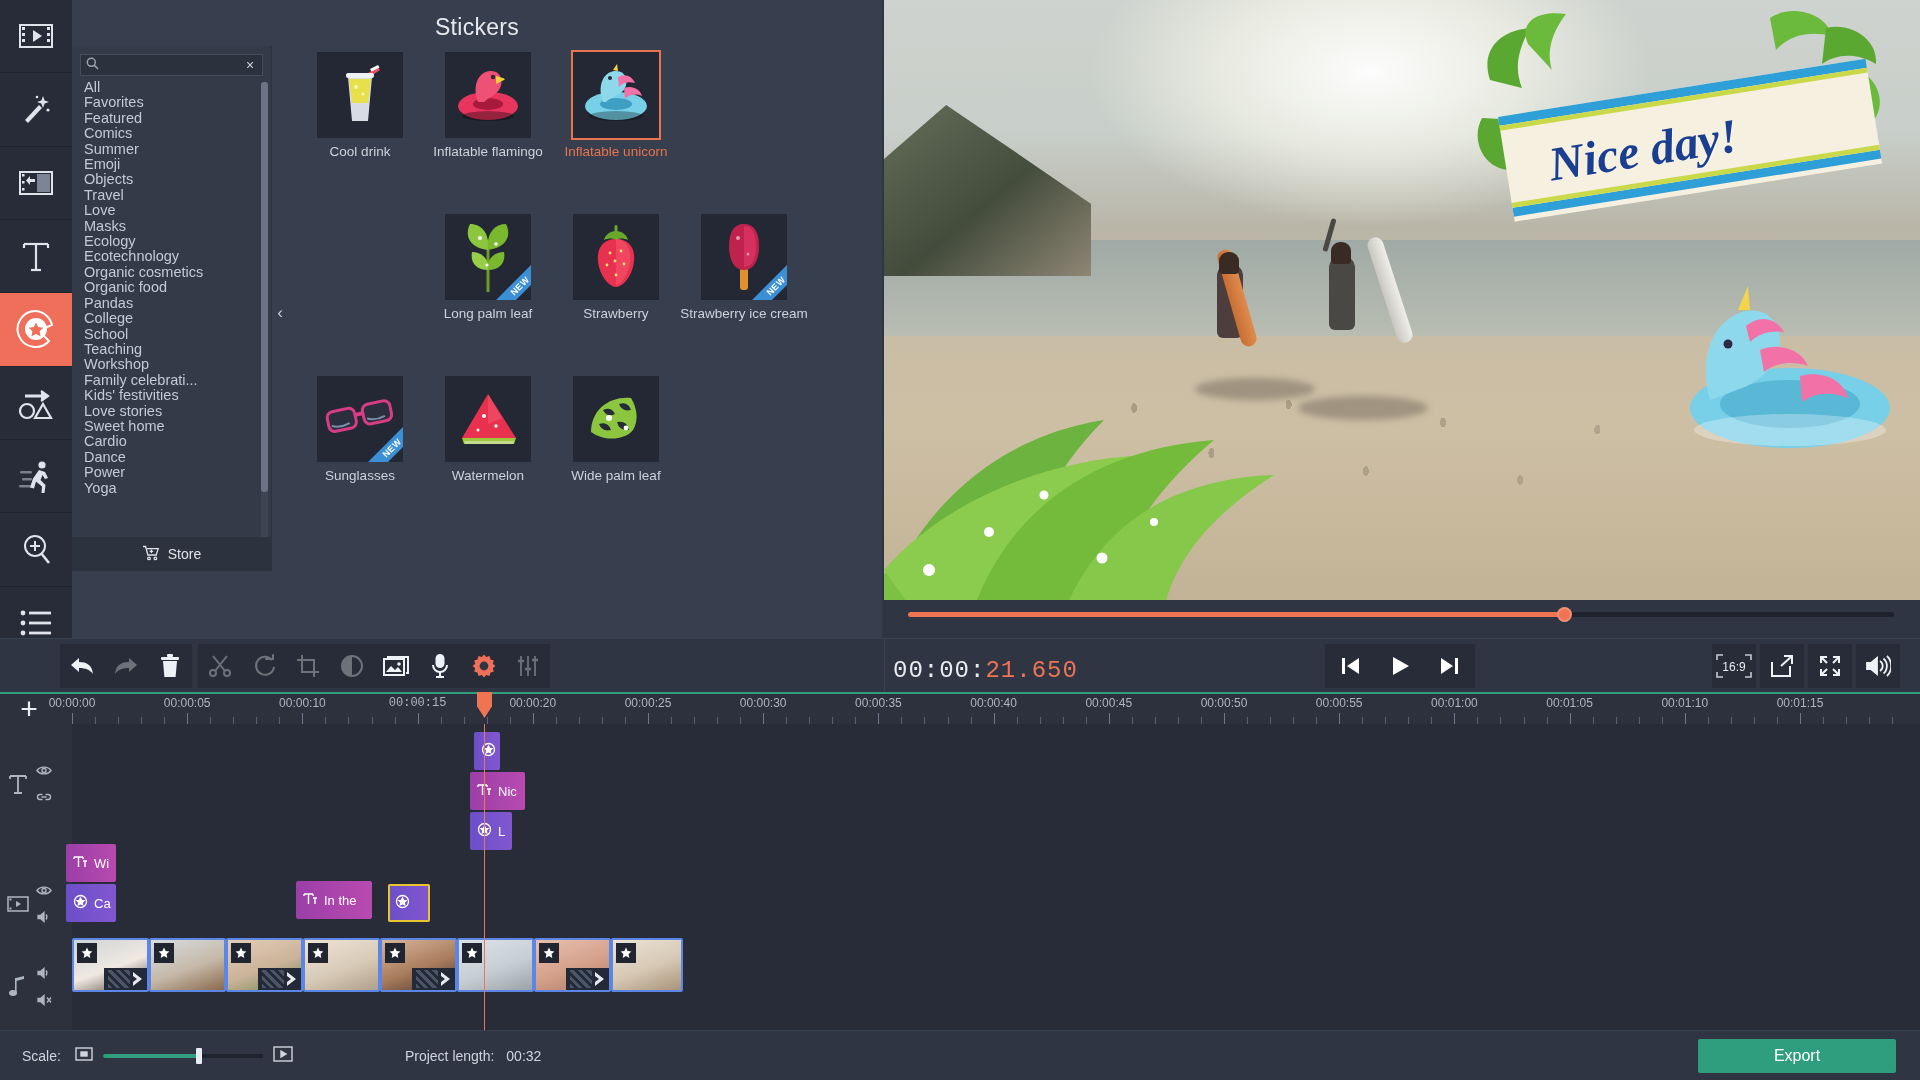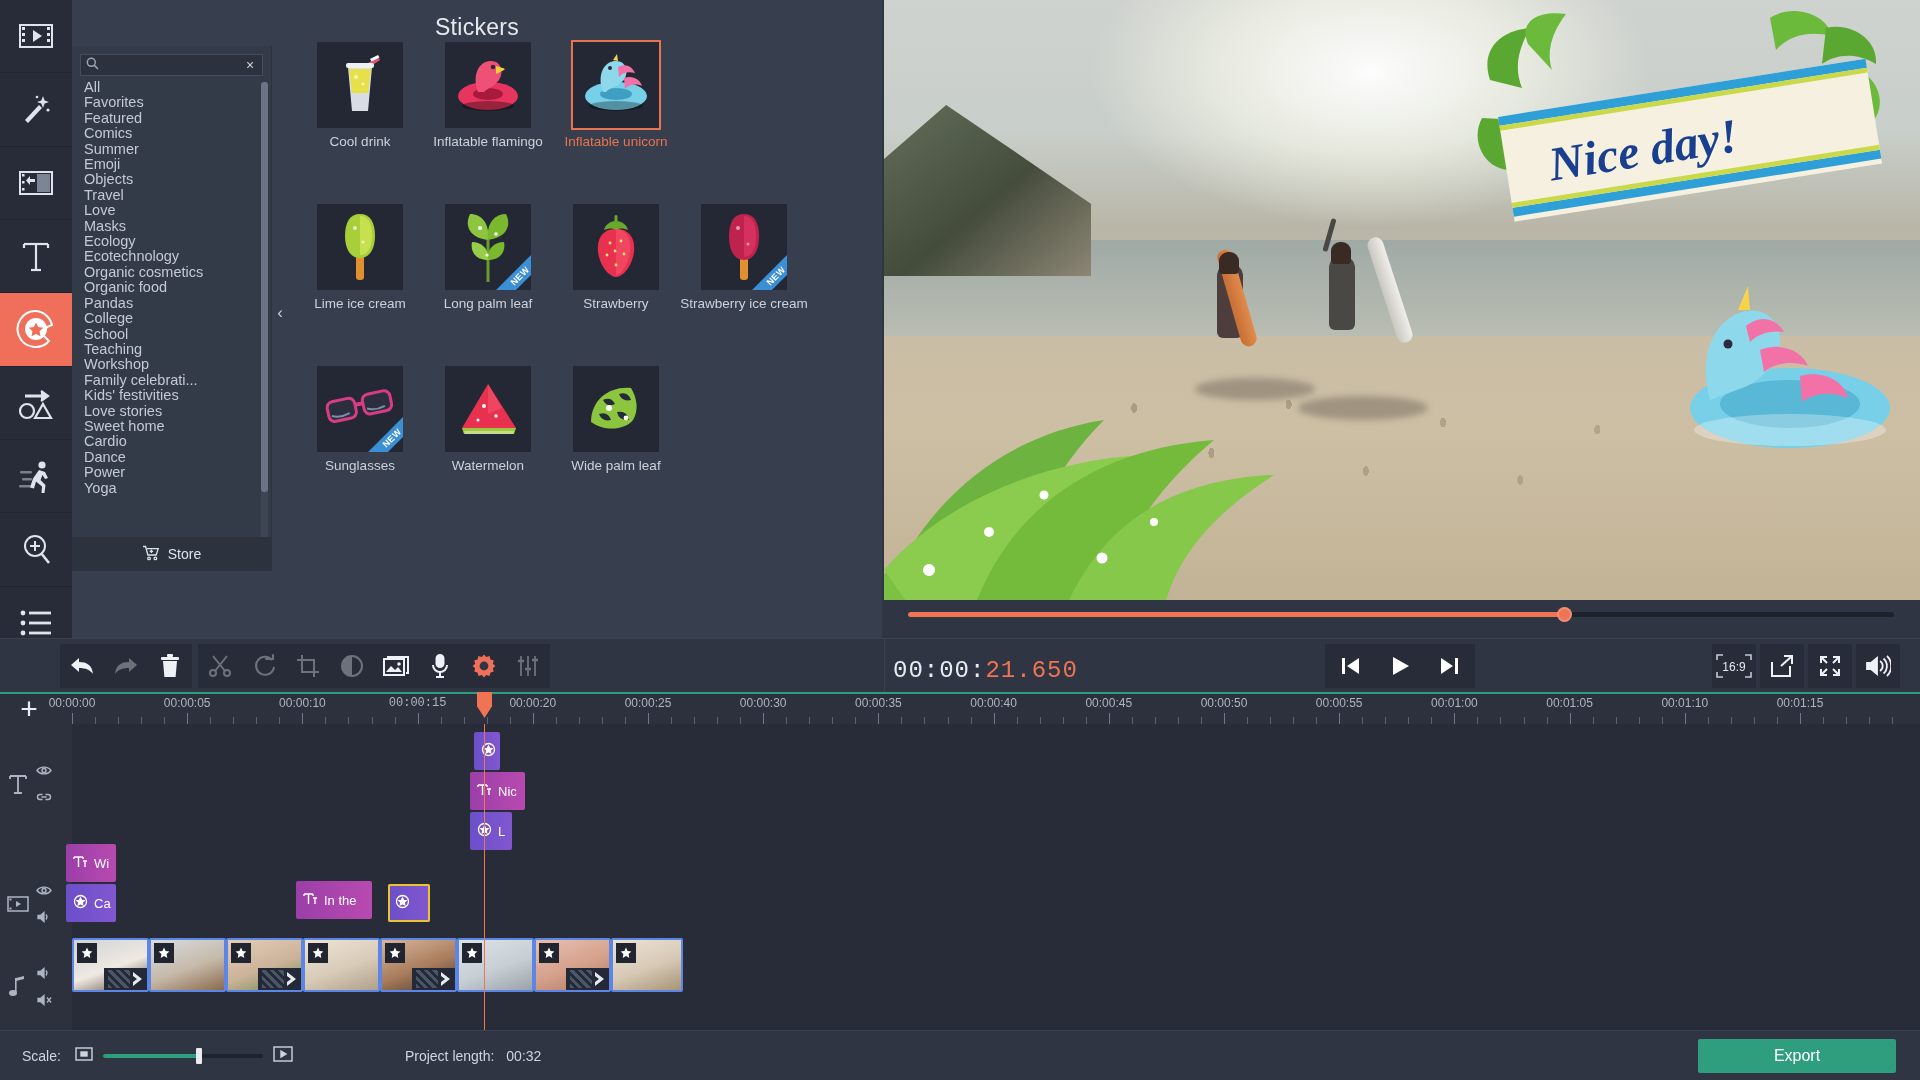--- a/index.html
+++ b/index.html
@@ -76,21 +76,21 @@
     cursor: pointer;
   }
   #collapse-arrow {
     position: absolute; left: 201px; top: 298px; width: 14px; height: 30px;
     display: flex; align-items: center; justify-content: center;
     color: #c8cdd8; font-size: 17px; cursor: pointer;
   }
 
   
   #grid {
-    position: absolute; left: 224px; top: 42px; width: 500px; height: 480px;
+    position: absolute; left: 224px; top: 52px; width: 500px; height: 480px;
   }
   .cell {
     position: absolute; width: 128px; text-align: center; cursor: pointer;
   }
   .thumb {
     width: 86px; height: 86px; margin: 0 auto; background: #232834;
     position: relative; overflow: hidden;
     display: flex; align-items: center; justify-content: center;
   }
   .cell.selected .thumb { outline: 2px solid #e8744f; }
@@ -503,32 +503,20 @@
               <ellipse cx="37" cy="40" rx="16" ry="6" fill="#3e9fc2"></ellipse>
               <path d="M24 38 C18 22 24 8 36 7 C46 6 50 16 46 24 C43 31 30 34 27 38 Z" fill="#8ed8ec"></path>
               <path d="M34 6 l4 -6 1 7 z" fill="#f5d44a"></path>
               <path d="M39 13 C46 9 53 12 56 19 C49 17 43 19 40 23 Z" fill="#f272a8"></path>
               <path d="M45 24 C53 21 61 25 63 32 C56 29 49 31 46 35 Z" fill="#f272a8"></path>
               <circle cx="31" cy="14" r="2" fill="#2a2a38"></circle>
               <ellipse cx="37" cy="52" rx="27" ry="5" fill="#000" opacity=".3"></ellipse>
             </svg>
           </div>
           <div class="clabel">Inflatable unicorn</div>
-        </div>
-        <div class="cell" style="left: 0px; top: 162px;">
-          <div class="thumb">
-            <svg width="42" height="70" viewBox="0 0 42 70">
-              <rect x="17" y="42" width="8" height="26" rx="3" fill="#e0902f"></rect>
-              <path d="M21 2 C31 2 36 10 36 24 C36 36 31 46 21 46 C11 46 6 36 6 24 C6 10 11 2 21 2 z" fill="#a8cf3a"></path>
-              <path d="M21 4 C29 4 33 11 33 24 C33 35 29 43 21 43 z" fill="#c6e04f"></path>
-              <circle cx="16" cy="16" r="2" fill="#fff" opacity=".7"></circle>
-              <circle cx="24" cy="30" r="1.6" fill="#fff" opacity=".6"></circle>
-            </svg>
-          </div>
-          <div class="clabel">Lime ice cream</div>
         </div>
         <div class="cell" style="left: 128px; top: 162px;">
           <div class="thumb">
             <svg width="56" height="74" viewBox="0 0 56 74">
               <path d="M28 72 L28 30" stroke="#6a9c2c" stroke-width="3"></path>
               <path d="M28 30 C10 28 4 16 10 4 C22 4 30 14 28 30 Z" fill="#8cc63f"></path>
               <path d="M28 30 C46 28 52 16 46 4 C34 4 26 14 28 30 Z" fill="#7ab82e"></path>
               <path d="M28 50 C16 50 10 42 12 32 C22 32 30 40 28 50 Z" fill="#96ce48"></path>
               <path d="M28 50 C40 50 46 42 44 32 C34 32 26 40 28 50 Z" fill="#7ab82e"></path>
               <circle cx="20" cy="18" r="2" fill="#fff"></circle>

